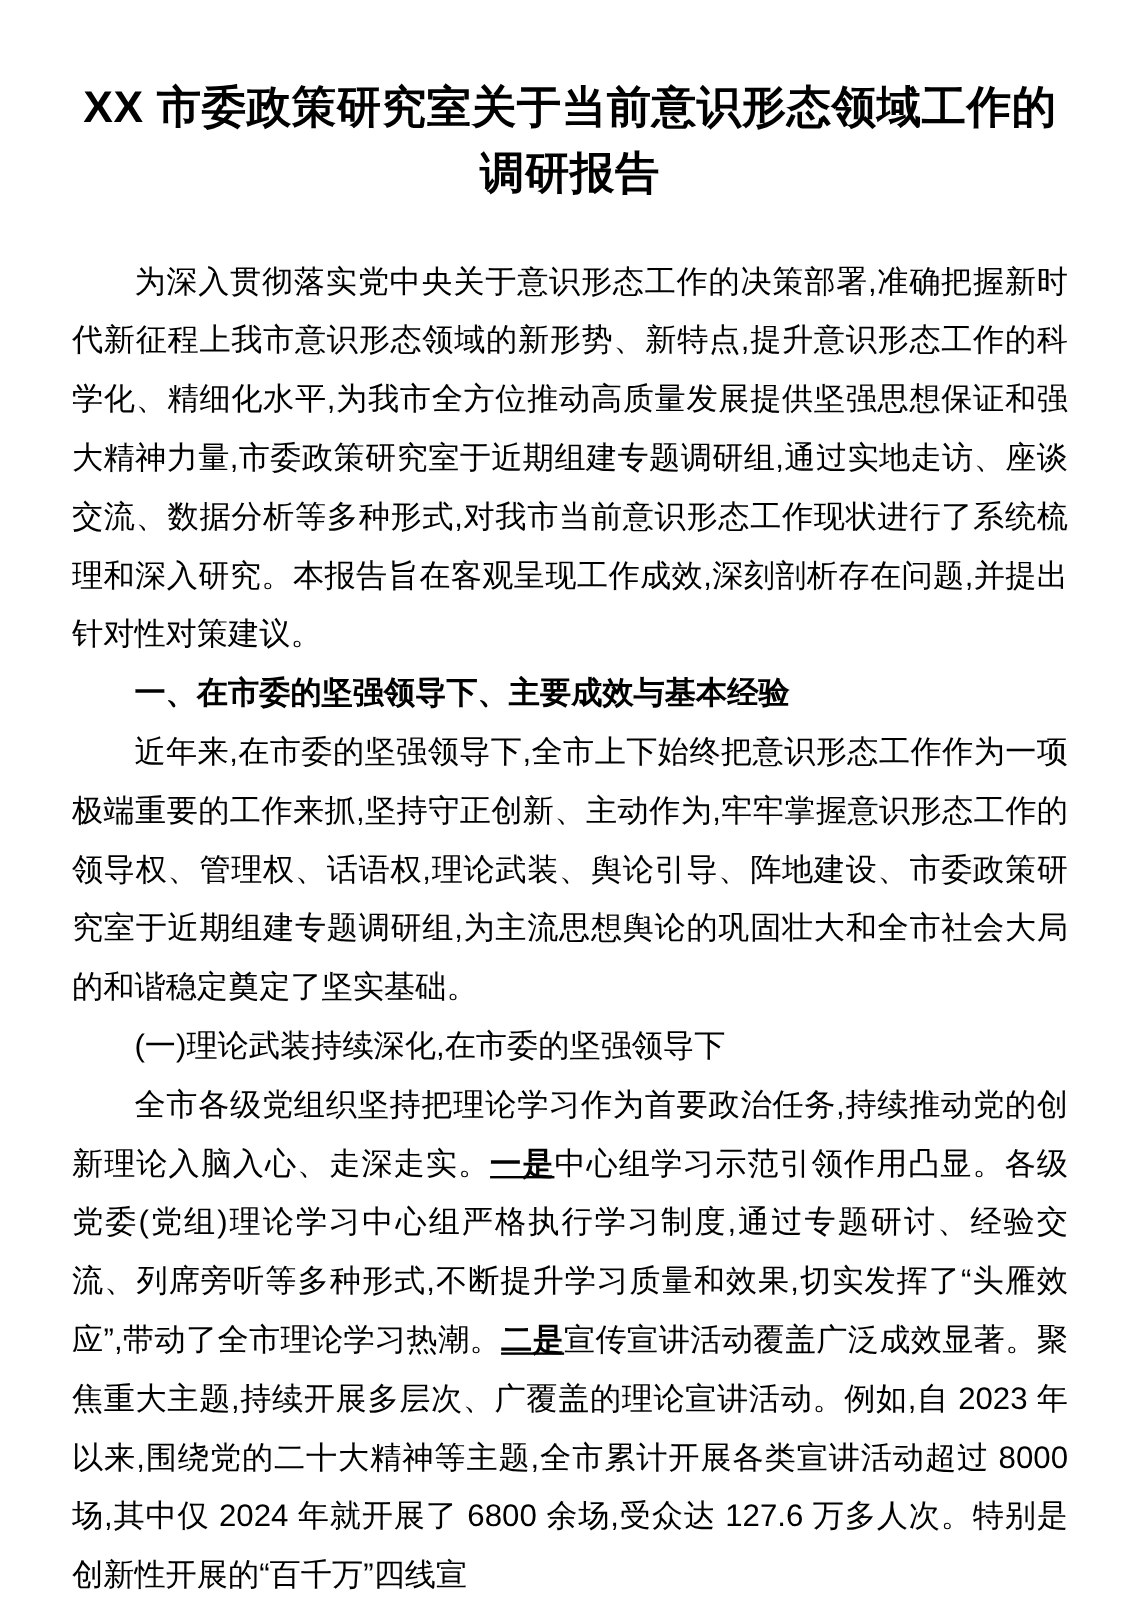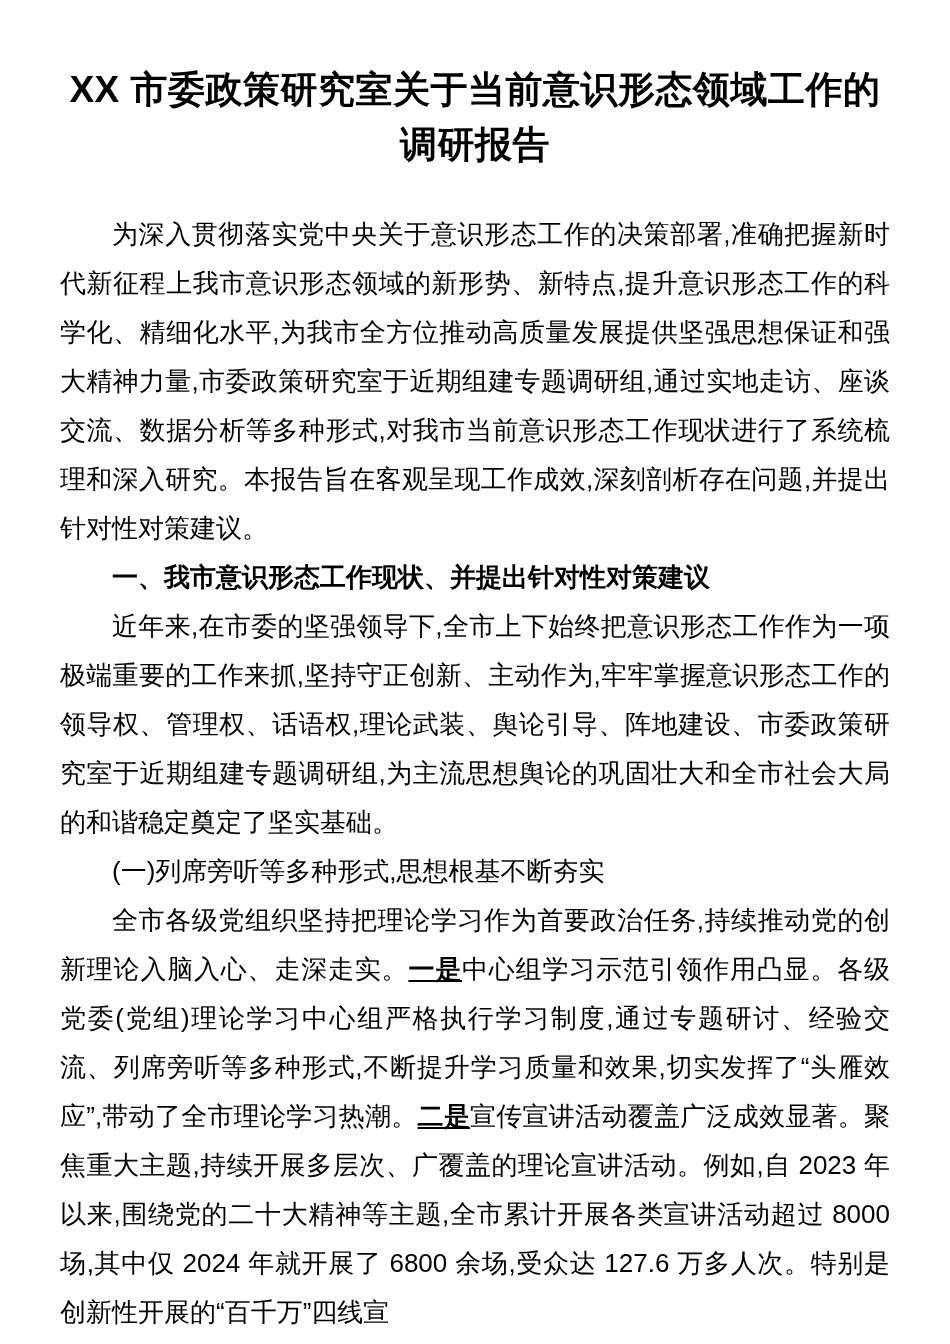--- a/index.html
+++ b/index.html
@@ -42,21 +42,21 @@
 </style>
 </head>
 <body>
 
 <div class="page">
 
   <h1 class="doc-title">XX 市委政策研究室关于当前意识形态领域工作的调研报告</h1>
 
   <p class="body-para">为深入贯彻落实党中央关于意识形态工作的决策部署,准确把握新时代新征程上我市意识形态领域的新形势、新特点,提升意识形态工作的科学化、精细化水平,为我市全方位推动高质量发展提供坚强思想保证和强大精神力量,市委政策研究室于近期组建专题调研组,通过实地走访、座谈交流、数据分析等多种形式,对我市当前意识形态工作现状进行了系统梳理和深入研究。本报告旨在客观呈现工作成效,深刻剖析存在问题,并提出针对性对策建议。</p>
 
-  <p class="body-para section-heading">一、我市意识形态工作现状、并提出针对性对策建议</p>
+  <p class="body-para section-heading">一、在市委的坚强领导下、主要成效与基本经验</p>
 
   <p class="body-para">近年来,在市委的坚强领导下,全市上下始终把意识形态工作作为一项极端重要的工作来抓,坚持守正创新、主动作为,牢牢掌握意识形态工作的领导权、管理权、话语权,理论武装、舆论引导、阵地建设、市委政策研究室于近期组建专题调研组,为主流思想舆论的巩固壮大和全市社会大局的和谐稳定奠定了坚实基础。</p>
 
-  <p class="body-para">(一)列席旁听等多种形式,思想根基不断夯实</p>
+  <p class="body-para">(一)理论武装持续深化,在市委的坚强领导下</p>
 
   <p class="body-para"><span>全市各级党组织坚持把理论学习作为首要政治任务,持续推动党的创新理论入脑入心、走深走实。</span><span class="bold-run">一是</span><span>中心组学习示范引领作用凸显。各级党委(党组)理论学习中心组严格执行学习制度,通过专题研讨、经验交流、列席旁听等多种形式,不断提升学习质量和效果,切实发挥了“头雁效应”,带动了全市理论学习热潮。</span><span class="bold-run">二是</span><span>宣传宣讲活动覆盖广泛成效显著。聚焦重大主题,持续开展多层次、广覆盖的理论宣讲活动。例如,自 2023 年以来,围绕党的二十大精神等主题,全市累计开展各类宣讲活动超过 8000 场,其中仅 2024 年就开展了 6800 余场,受众达 127.6 万多人次。特别是创新性开展的“百千万”四线宣</span></p>
 
 </div>
 
 </body></html>

